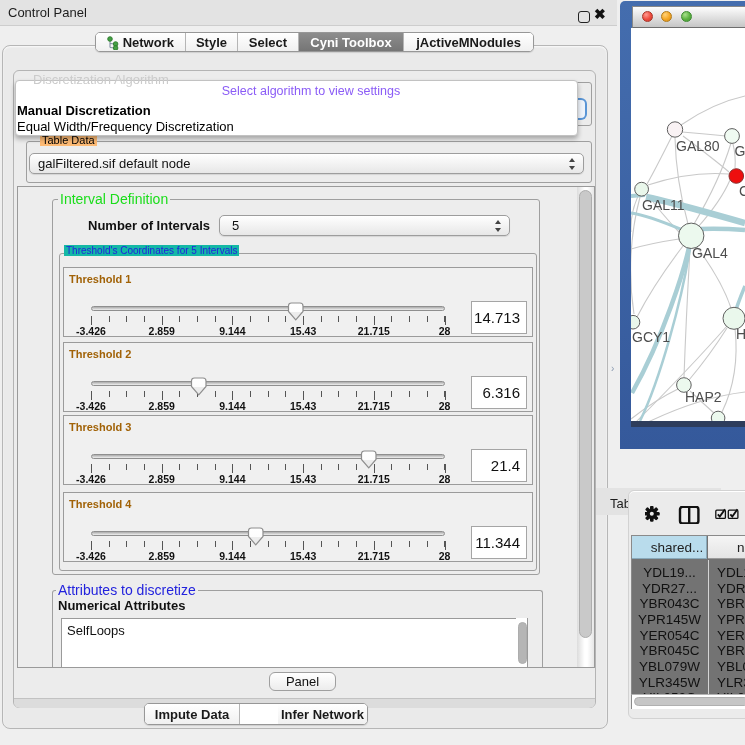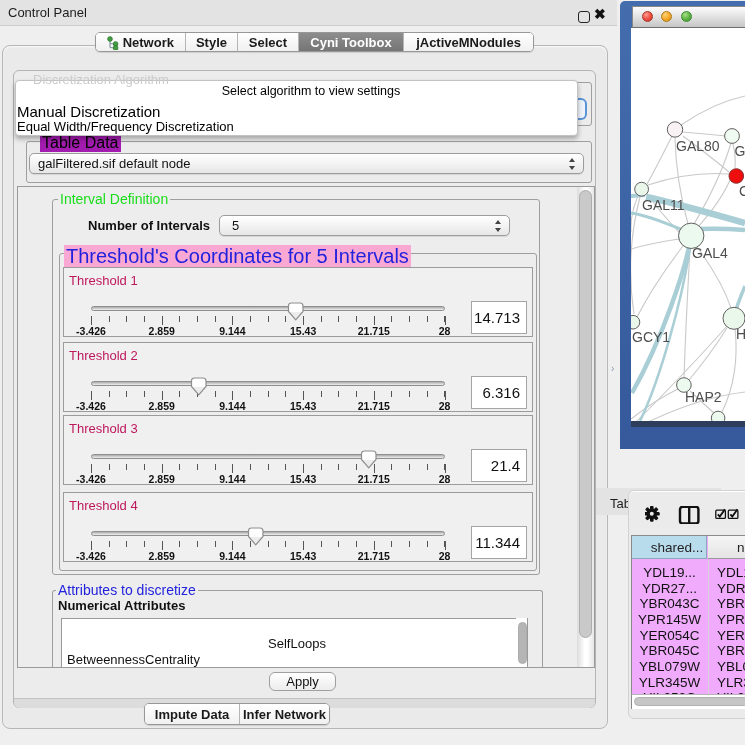--- a/index.html
+++ b/index.html
@@ -18,28 +18,28 @@
 .seg { display:flex; border:1px solid #979797; border-radius:5px; background:#fff; overflow:hidden; box-shadow:0 1px 1px rgba(0,0,0,.12); }
 .seg .s { font-size:13px; font-weight:700; color:#1a1a1a; text-align:center; line-height:19px; background:linear-gradient(#ffffff,#f0f0f0); border-right:1px solid #b5b5b5; white-space:nowrap; }
 .seg .s:last-child { border-right:none; }
 .seg .sel { background:linear-gradient(#8d8d8d,#757575); color:#fff; }
 #toptabs { left:95px; top:32px; height:20px; }
 #toptabs .s { line-height:19px; }
 #bottabs { left:144px; top:703px; height:22px; }
 #bottabs .s { line-height:21px; }
 
 .group { border:1px solid #9f9f9f; border-radius:3px; }
-.glabel { position:absolute; font-size:16px; background:#a21caf; padding:0 2px; white-space:nowrap; }
+.glabel { position:absolute; font-size:11px; background:#fdba74; padding:0 2px; white-space:nowrap; }
 
 .combo { background:linear-gradient(#ffffff,#e7e7e7); border:1px solid #9d9d9d; border-radius:5px; box-shadow:0 1px 1px rgba(0,0,0,.1); font-size:13px; color:#111; }
 .combo .arr { position:absolute; right:7px; width:8px; }
 .arr svg { display:block; }
 
 .tpanel { left:63px; width:470px; height:70px; background:#f0f0f0; border:1px solid #9b9b9b; }
-.tpanel .tl { position:absolute; left:5px; top:5px; font-size:13px; font-weight:400; color:#be185d; }
+.tpanel .tl { position:absolute; left:5px; top:5px; font-size:11px; font-weight:700; color:#a16207; }
 .track { position:absolute; left:27px; top:38px; width:354px; height:5px; border-radius:2.5px; border:1px solid #8f8f8f; background:linear-gradient(#aaaaaa,#f0f0f0); }
 .ticks { position:absolute; left:27px; top:48px; width:355px; height:6px;
   background:repeating-linear-gradient(90deg,#555 0px,#555 1px,transparent 1px,transparent 17.675px); }
 .majort { position:absolute; top:48px; width:1px; height:9px; background:#555; }
 .tlabel { position:absolute; top:56.5px; width:60px; margin-left:-30px; text-align:center; font-size:10.5px; font-weight:700; color:#111; }
 .vfield { position:absolute; left:407px; top:33px; width:56px; height:33px; background:#fff; border:1px solid #a5a5a5; font-size:15px; color:#111; text-align:right; line-height:31px; padding-right:6px; }
 .thumb { position:absolute; top:33.5px; width:18px; height:20px; margin-left:-9px; }
 
 #popup { left:15px; top:80px; width:563px; height:56px; background:#fff; border:1px solid #c2c2c2; border-radius:4px; box-shadow:0 3px 5px rgba(0,0,0,.3); }
 
@@ -52,21 +52,21 @@
 #apply { left:269px; top:672px; width:67px; height:19px; background:linear-gradient(#ffffff,#ececec); border:1px solid #9f9f9f; border-radius:6px; font-size:13px; text-align:center; line-height:17px; color:#111; }
 
 #netframe { left:620px; top:1px; width:125px; height:448px; background:linear-gradient(#446dae,#35599b); border-radius:5px 0 0 0; }
 #nettitle { left:632px; top:6px; width:113px; height:21.5px; background:linear-gradient(#fdfdfd,#c6c6c6); border-top:1px solid #888; border-left:1px solid #888; border-bottom:1.5px solid #6e6e6e; }
 .light { position:absolute; top:11px; width:11px; height:11px; border-radius:50%; }
 #canvas { left:631px; top:28px; width:114px; height:393px; background:#fff; overflow:hidden; }
 #canvasline { left:631px; top:421px; width:114px; height:6px; background:#2e3d5c; }
 #tablepanelbar { left:596px; top:455px; width:125px; height:27px; background:#e3e3e3;margin-top:33px; }
 #tablepanelbar span { position:absolute; left:14px; top:8px; font-size:13px; color:#1c1c1c; }
 #tablebox { left:628px; top:490px; width:130px; height:229px; background:#ebebeb; border:1px solid #d2d2d2; border-radius:6px 0 0 6px; box-shadow:inset 0 1px 0 #fff; }
-#table { left:631px; top:535px; width:114px; height:159px; background:#f0abfc; border-left:1px solid #8a8a8a; border-top:1px solid #8a8a8a; overflow:hidden; }
+#table { left:631px; top:535px; width:114px; height:159px; background:#737373; border-left:1px solid #8a8a8a; border-top:1px solid #8a8a8a; overflow:hidden; }
 #hscroll { left:631px; top:694px; width:114px; height:15px; background:#fff; border-left:1px solid #8a8a8a; border-top:1px solid #b5b5b5; }
 .trow { position:absolute; left:0; width:180px; height:16px; font-size:13.5px; color:#111; }
 .trow .c1 { position:absolute; left:0; width:75px; text-align:center; }
 .trow .c2 { position:absolute; left:85px; width:95px; }
 #divider-arrow { left:611px; top:363px; font-size:10px; color:#8a9ab0; }
 .faint { color:#cbcbcb; }
 </style>
 </head>
 <body>
 
@@ -97,21 +97,21 @@
 <div class="abs glabel" style="left:58px; top:191px; color:#1add1a; background:#ededed; font-size:14px;">Interval Definition</div>
 <div class="abs" style="left:88px; top:218px; font-size:13px; font-weight:700; color:#111;">Number of Intervals</div>
 <div class="abs combo" style="left:219px; top:215px; width:291px; height:21px; line-height:19px; padding-left:12px;">5
   <span class="arr" style="top:3px;">
       <svg width="8" height="15">
         <path d="M1,5 L4,1 L7,5 Z M1,9 L4,13 L7,9 Z" fill="#444"></path>
       </svg>
     </span>
 </div>
 <div class="abs group" style="left:59px; top:253px; width:478px; height:318px;"></div>
-<div class="abs glabel" style="left:64px; top:245px; color:#2222dd; background:#f9a8d4; font-size:20px;">Threshold's Coordinates for 5 Intervals</div>
+<div class="abs glabel" style="left:64px; top:245px; color:#2222dd; background:#14b8a6; font-size:10px;">Threshold's Coordinates for 5 Intervals</div>
 
 <div id="tp1" class="abs tpanel" style="top:267px;">
   <span class="tl">Threshold 1</span>
   <div class="track"></div>
   <div class="ticks"></div>
   <div class="majort" style="left:27px;"></div>
   <div class="majort" style="left:97.7px;"></div>
   <div class="majort" style="left:168.4px;"></div>
   <div class="majort" style="left:239.1px;"></div>
   <div class="majort" style="left:309.8px;"></div>
@@ -220,38 +220,37 @@
         </defs>
         <path d="M1.5,4 Q1.5,1 4.5,1 L13,1 Q16,1 16,4 L16,9.5 L8.75,17.8 L1.5,9.5 Z" fill="url(#thg4)" stroke="#8e8e8e" stroke-width="1.2"></path>
       </svg></div>
   <div class="vfield">11.344</div>
 </div>
 
 <div class="abs group" style="left:52px; top:590px; width:491px; height:78px; border-bottom:none; border-radius:3px 3px 0 0;"></div>
 <div class="abs glabel" style="left:56px; top:582px; color:#2222dd; background:#ededed; font-size:14px;">Attributes to discretize</div>
 <div class="abs" style="left:58px; top:598px; font-size:13px; font-weight:700; color:#111;">Numerical Attributes</div>
 <div class="abs" id="attrlist">
-  <div style="margin-top:17px;text-align:center;">SelfLoops</div>
-  <div>BetweennessCentrality</div>
+  <div style="margin-top:4px;">SelfLoops</div>
 </div>
 <div class="abs" style="left:516px; top:618px; width:12px; height:50px; background:#fff; border-right:1px solid #9a9a9a;"></div>
 <div class="abs sbthumb" style="left:518px; top:622px; width:9px; height:42px; border-radius:4.5px; background:#b5b5b5;"></div>
 
 <div class="abs sbtrack-v" style="left:577px; top:187px; width:17px; height:480px;"></div>
 <div class="abs sbthumb" style="left:579px; top:190px; width:13px; height:448px;"></div>
 <div class="abs" style="left:17px; top:667px; width:578px; height:1px; background:#9a9a9a;"></div>
 
 <div class="abs" id="popup"></div>
-<div class="abs" style="left:30px; top:84px; width:562px; text-align:center; font-size:12.5px; color:#000000; z-index:5;">Select algorithm to view settings</div>
+<div class="abs" style="left:30px; top:84px; width:562px; text-align:center; font-size:12.5px; color:#8b5cf6; z-index:5;">Select algorithm to view settings</div>
 <div class="abs faint" style="left:33px; top:72px; font-size:13px; z-index:5;">Discretization Algorithm</div>
-<div class="abs" style="left:17px; top:102.5px; font-size:15px; font-weight:400; color:#000; z-index:5;">Manual Discretization</div>
+<div class="abs" style="left:17px; top:102.5px; font-size:13px; font-weight:700; color:#000; z-index:5;">Manual Discretization</div>
 <div class="abs" style="left:17px; top:119px; font-size:13px; color:#000; z-index:5;">Equal Width/Frequency Discretization</div>
 
 <div class="abs" id="innerbottom"></div>
-<div class="abs" id="apply">Apply</div>
+<div class="abs" id="apply">Panel</div>
 
 <div class="abs seg" id="toptabs">
   <div class="s" style="width:90px;"><svg width="12" height="14" style="vertical-align:-3px;">
         <g stroke="#8090a0" stroke-width="1.1" fill="none">
           <path d="M3,3.5 L3,11.5"></path>
           <path d="M3,7.5 L8.5,8"></path>
           <path d="M3,11.5 L8.5,12"></path>
         </g>
         <g fill="#44a044" stroke="#2c7a2c" stroke-width="0.9">
           <circle cx="3" cy="3" r="2.3"></circle>
@@ -259,21 +258,21 @@
           <circle cx="8.6" cy="12" r="2.3"></circle>
         </g>
       </svg> Network</div>
   <div class="s" style="width:52px;">Style</div>
   <div class="s" style="width:61px;">Select</div>
   <div class="s sel" style="width:105px;">Cyni Toolbox</div>
   <div class="s" style="width:129px;">jActiveMNodules</div>
 </div>
 <div class="abs seg" id="bottabs">
   <div class="s" style="width:95px;">Impute Data</div>
-  <div class="s" style="width:89px;">Infer Network</div>
+  <div class="s" style="width:89px;margin-left:38px;">Infer Network</div>
 </div>
 
 <div class="abs" id="divider-arrow">›</div>
 
 <div class="abs" id="netframe"></div>
 <div class="abs" id="nettitle"></div>
 <div class="abs light" style="left:642px; background:radial-gradient(circle at 35% 30%, #ff9a90, #ee4b3e 55%, #c33b2f); border:0.5px solid #a83529;"></div>
 <div class="abs light" style="left:661px; background:radial-gradient(circle at 35% 30%, #ffd27a, #f5a623 55%, #cc8a1e); border:0.5px solid #b07a1a;"></div>
 <div class="abs light" style="left:681px; background:radial-gradient(circle at 35% 30%, #a8e08c, #5bb13f 55%, #47963a); border:0.5px solid #3d8a31;"></div>
 <div class="abs" id="canvas">

